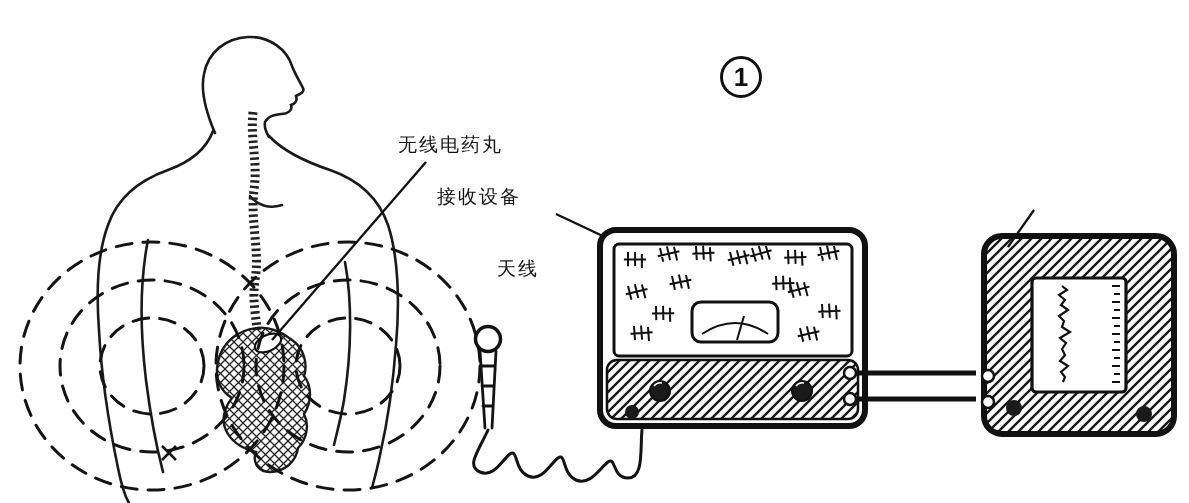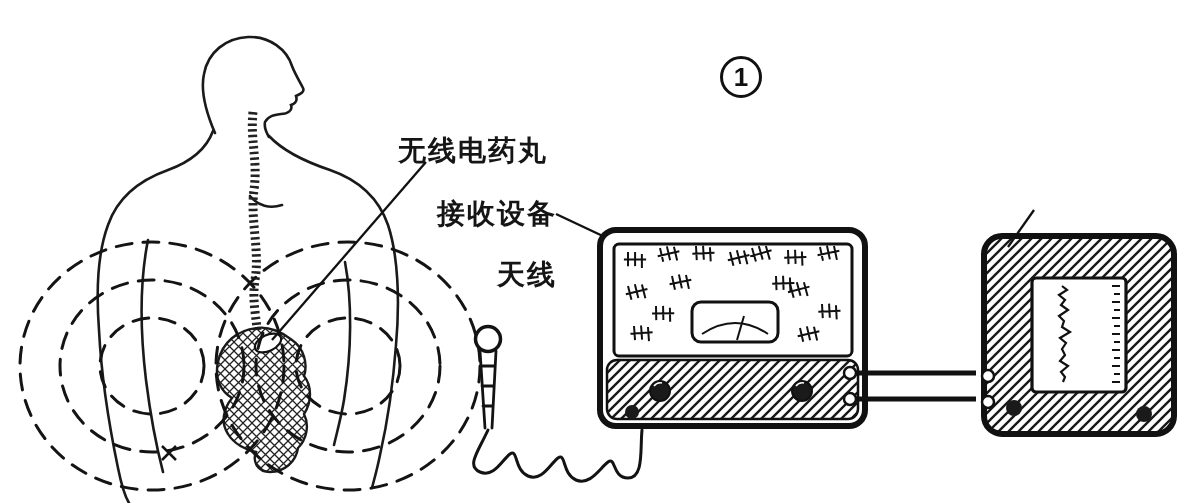--- a/index.html
+++ b/index.html
@@ -1,19 +1,19 @@
 <!DOCTYPE html>
 <html><head>
 <meta charset="utf-8">
 <style>
   html,body{margin:0;padding:0;background:#ffffff;}
   #stage{position:relative;width:1189px;height:503px;background:#ffffff;overflow:hidden;
          font-family:"Liberation Sans",sans-serif;}
   #stage svg{position:absolute;left:0;top:0;}
-  .lbl{position:absolute;color:#151515;font-size:28px;font-weight:700;letter-spacing:2px;
+  .lbl{position:absolute;color:#151515;font-size:19px;font-weight:400;letter-spacing:2px;
        white-space:nowrap;user-select:none;}
   .figno{position:absolute;left:720px;top:56px;width:42px;height:42px;border:3.5px solid #111;
          border-radius:50%;display:flex;align-items:center;justify-content:center;
          font-size:26px;font-weight:700;color:#111;box-sizing:border-box;}
 </style>
 </head>
 <body>
 
 <div id="stage">
 
@@ -137,20 +137,20 @@
            M1112,334 h8 M1114,342 h6 M1112,350 h8 M1114,358 h6 M1112,366 h8 M1114,374 h6 M1112,382 h8" stroke="#111" stroke-width="1.8" fill="none"></path>
 
       <path d="M1062,286 l5,4 l-8,5 l6,5 l-4,5 l7,5 l-9,6 l5,5 l-2,6 l8,5 l-10,6 l6,5 l-4,6 l3,6 l-5,6 l8,5 l-7,6 l4,5 l-2,5" stroke="#111" stroke-width="2.2" fill="none"></path>
 
       <circle cx="1014" cy="408" r="8" fill="#1a1a1a"></circle>
       <circle cx="1144" cy="414" r="8" fill="#1a1a1a"></circle>
     </g>
   </svg>
 
   <div class="lbl" style="left:398px;top:132px">无线电药丸</div>
-  <div class="lbl" style="left:437px;top:195px">接收设备</div>
+  <div class="lbl" style="left:437px;top:184px">接收设备</div>
   <div class="lbl" style="left:497px;top:256px">天线</div>
 
   <div class="figno">
     <span>1</span>
   </div>
 
 </div>
 
 </body></html>

